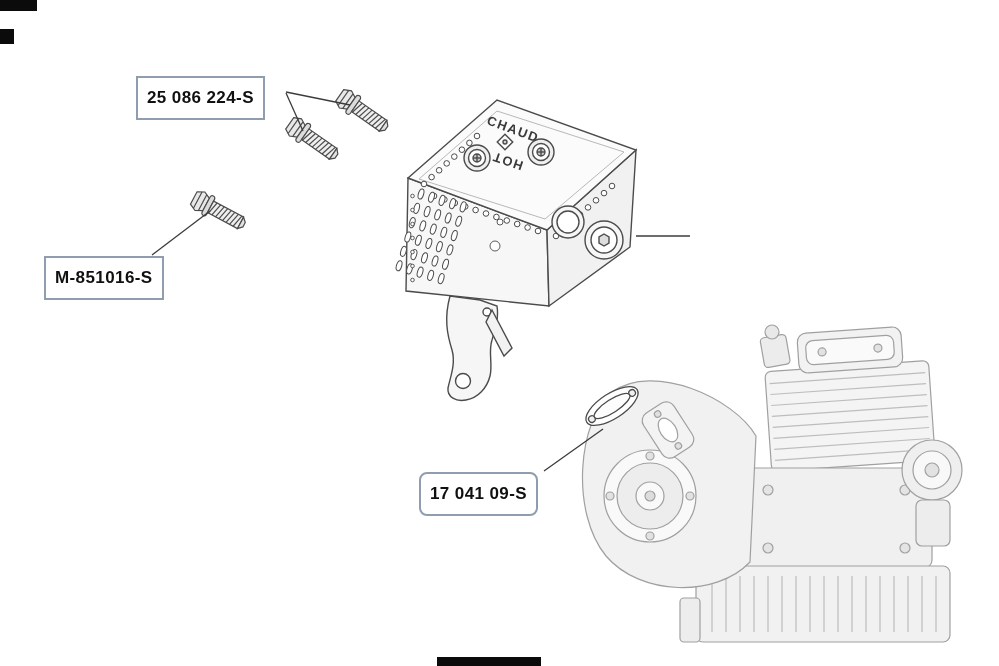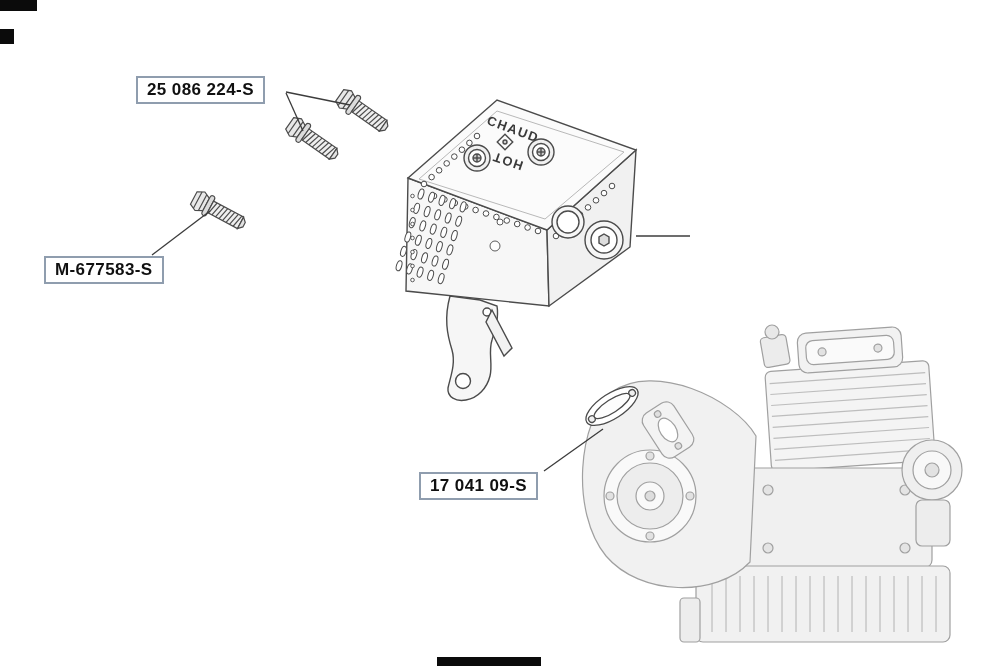--- a/index.html
+++ b/index.html
@@ -3,21 +3,21 @@
 <meta charset="utf-8">
 <style>
   html, body { margin:0; padding:0; background:#ffffff; }
   body { width:999px; height:666px; overflow:hidden;
          font-family:"Liberation Sans", sans-serif; }
   .stage { position:relative; width:999px; height:666px; background:#ffffff; }
   .stage svg { position:absolute; left:0; top:0; }
   .callout {
     position:absolute; z-index:2; white-space:nowrap;
     background:#ffffff; border:2px solid #8f9dae;
-    padding:2px 9px; font-size:17px; font-weight:bold;
+    padding:10px 9px; font-size:17px; font-weight:bold;
     color:#101010; letter-spacing:0.4px; cursor:pointer;
   }
   .artifact { position:absolute; background:#0b0b0b; z-index:3; }
   #bar-top    { left:0;   top:0;   width:37px;  height:11px; }
   #bar-left   { left:0;   top:29px; width:14px; height:15px; }
   #bar-bottom { left:437px; top:657px; width:104px; height:9px; }
   text.marking { font-weight:bold; fill:#3a3a3a; letter-spacing:1.5px; }
 </style>
 </head>
 <body>
@@ -237,21 +237,21 @@
       <path d="M286 92 L350 105"></path>
       <path d="M286 93 L303 131"></path>
       <path d="M152 255 L210 211"></path>
       <path d="M690 236 L636 236"></path>
       <path d="M544 471 L603 429"></path>
     </g>
   </svg>
 
   <div class="callout" style="left:136px; top:76px;">25 086 224-S</div>
 
-  <div class="callout" style="left:44px; top:256px;">M-677583-S</div>
-
-
-  <div class="callout" style="left:419px; top:472px;">17 041 09-S</div>
+  <div class="callout" style="left:44px; top:256px;">M-851016-S</div>
+
+
+  <div class="callout" style="left:419px; top:472px;border-radius:8px;">17 041 09-S</div>
 
   <div class="artifact" id="bar-top"></div>
   <div class="artifact" id="bar-left"></div>
   <div class="artifact" id="bar-bottom"></div>
 </div>
 
 </body></html>

